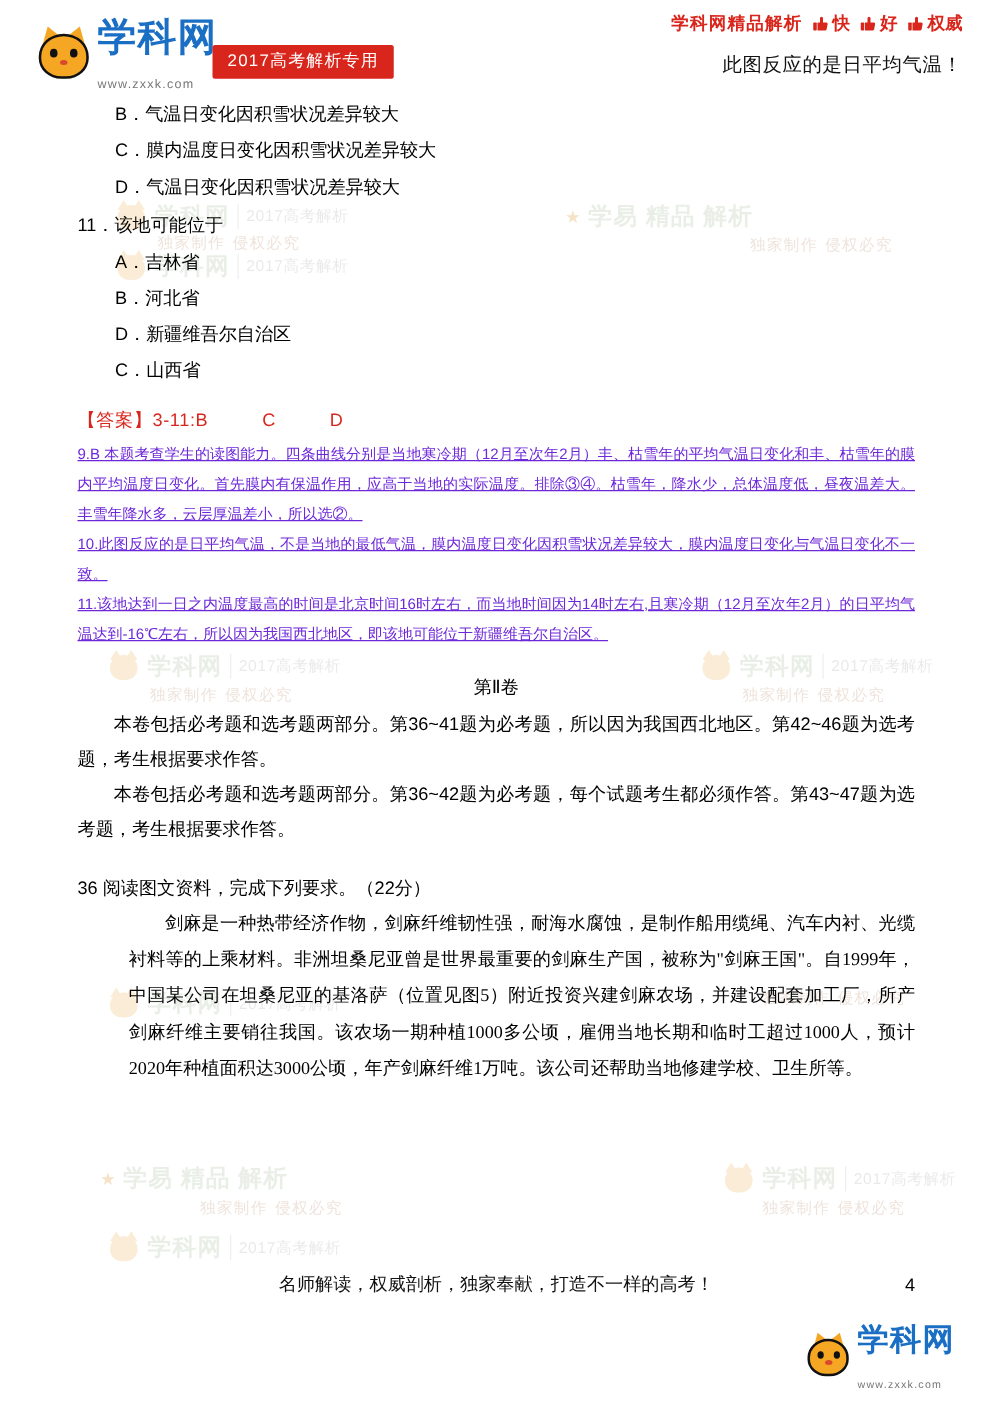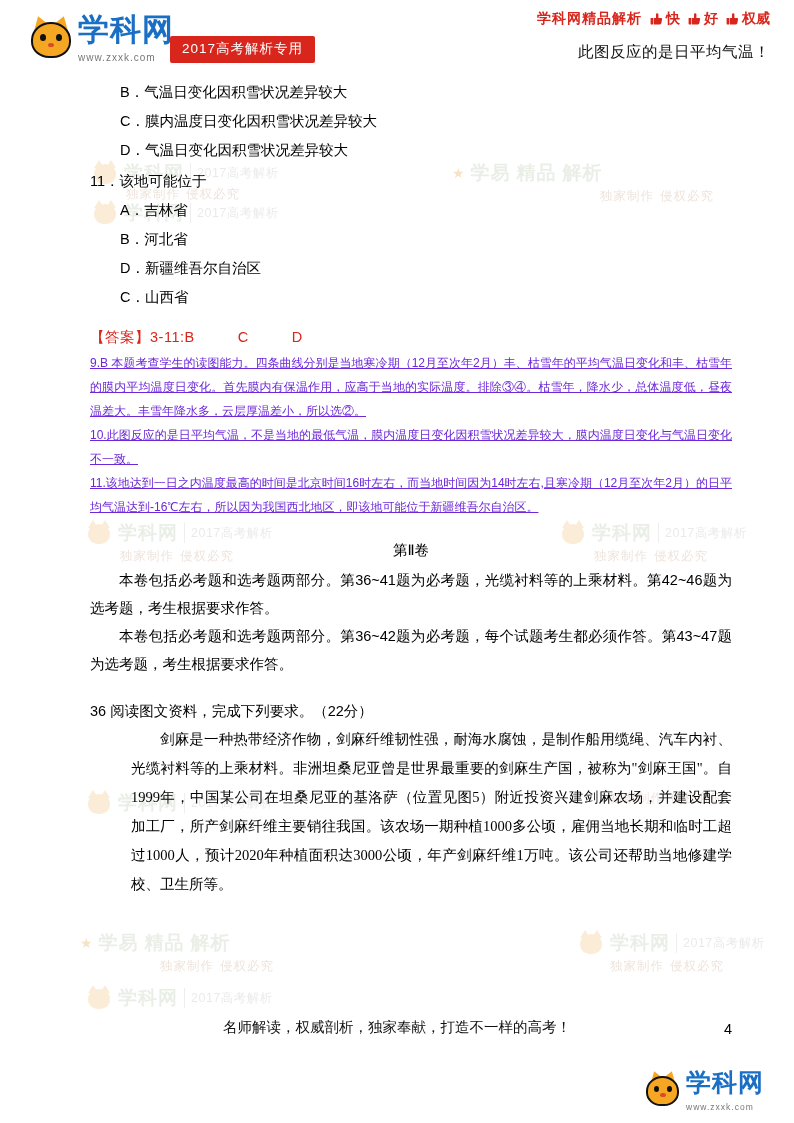--- a/index.html
+++ b/index.html
@@ -79,21 +79,21 @@
     font-size: 31px;
     font-weight: bold;
     color: #1a6fc4;
     letter-spacing: 1px;
     font-family: "Liberation Sans", sans-serif;
   }
   .logo-sub {
     font-size: 10px;
     color: #777;
     letter-spacing: 1px;
-    margin-top: 8px;
+    margin-top: 18px;
   }
   .banner-tag {
     position: absolute;
     left: 170px;
     top: 36px;
     background: #d9261c;
     color: #fff;
     font-size: 13.5px;
     padding: 4px 12px 5px 12px;
     border-radius: 2px;
@@ -130,21 +130,21 @@
   .hr-line2 {
     margin-top: 14px;
     font-size: 15.5px;
     color: #111;
     letter-spacing: 0.5px;
   }
 
   
   .doc {
     position: relative;
-    padding: 0 62px 0 90px;
+    padding: 0 62px 0 62px;
     font-size: 14px;
     line-height: 1.85;
   }
   .opt {
     padding-left: 30px;
     font-size: 14.5px;
     line-height: 2.0;
     color: #000;
   }
   .q-line {
@@ -466,21 +466,21 @@
     <span class="ans-sp"></span>
     <span>D</span>
   </div>
 
   <div class="explain">9.B 本题考查学生的读图能力。四条曲线分别是当地寒冷期（12月至次年2月）丰、枯雪年的平均气温日变化和丰、枯雪年的膜内平均温度日变化。首先膜内有保温作用，应高于当地的实际温度。排除③④。枯雪年，降水少，总体温度低，昼夜温差大。丰雪年降水多，云层厚温差小，所以选②。</div>
   <div class="explain">10.此图反应的是日平均气温，不是当地的最低气温，膜内温度日变化因积雪状况差异较大，膜内温度日变化与气温日变化不一致。</div>
   <div class="explain">11.该地达到一日之内温度最高的时间是北京时间16时左右，而当地时间因为14时左右,且寒冷期（12月至次年2月）的日平均气温达到-16℃左右，所以因为我国西北地区，即该地可能位于新疆维吾尔自治区。</div>
 
   <div class="center-title">第Ⅱ卷</div>
 
-  <div class="para">本卷包括必考题和选考题两部分。第36~41题为必考题，光缆衬料等的上乘材料。第42~46题为选考题，考生根据要求作答。</div>
+  <div class="para">本卷包括必考题和选考题两部分。第36~41题为必考题，所以因为我国西北地区。第42~46题为选考题，考生根据要求作答。</div>
   <div class="para">本卷包括必考题和选考题两部分。第36~42题为必考题，每个试题考生都必须作答。第43~47题为选考题，考生根据要求作答。</div>
 
   <div class="q36">36 阅读图文资料，完成下列要求。（22分）</div>
   <div class="para-italic">剑麻是一种热带经济作物，剑麻纤维韧性强，耐海水腐蚀，是制作船用缆绳、汽车内衬、光缆衬料等的上乘材料。非洲坦桑尼亚曾是世界最重要的剑麻生产国，被称为"剑麻王国"。自1999年，中国某公司在坦桑尼亚的基洛萨（位置见图5）附近投资兴建剑麻农场，并建设配套加工厂，所产剑麻纤维主要销往我国。该农场一期种植1000多公顷，雇佣当地长期和临时工超过1000人，预计2020年种植面积达3000公顷，年产剑麻纤维1万吨。该公司还帮助当地修建学校、卫生所等。</div>
 
 </div>
 
 <div class="footer">
   <span class="footer-text">名师解读，权威剖析，独家奉献，打造不一样的高考！</span>
 </div>

